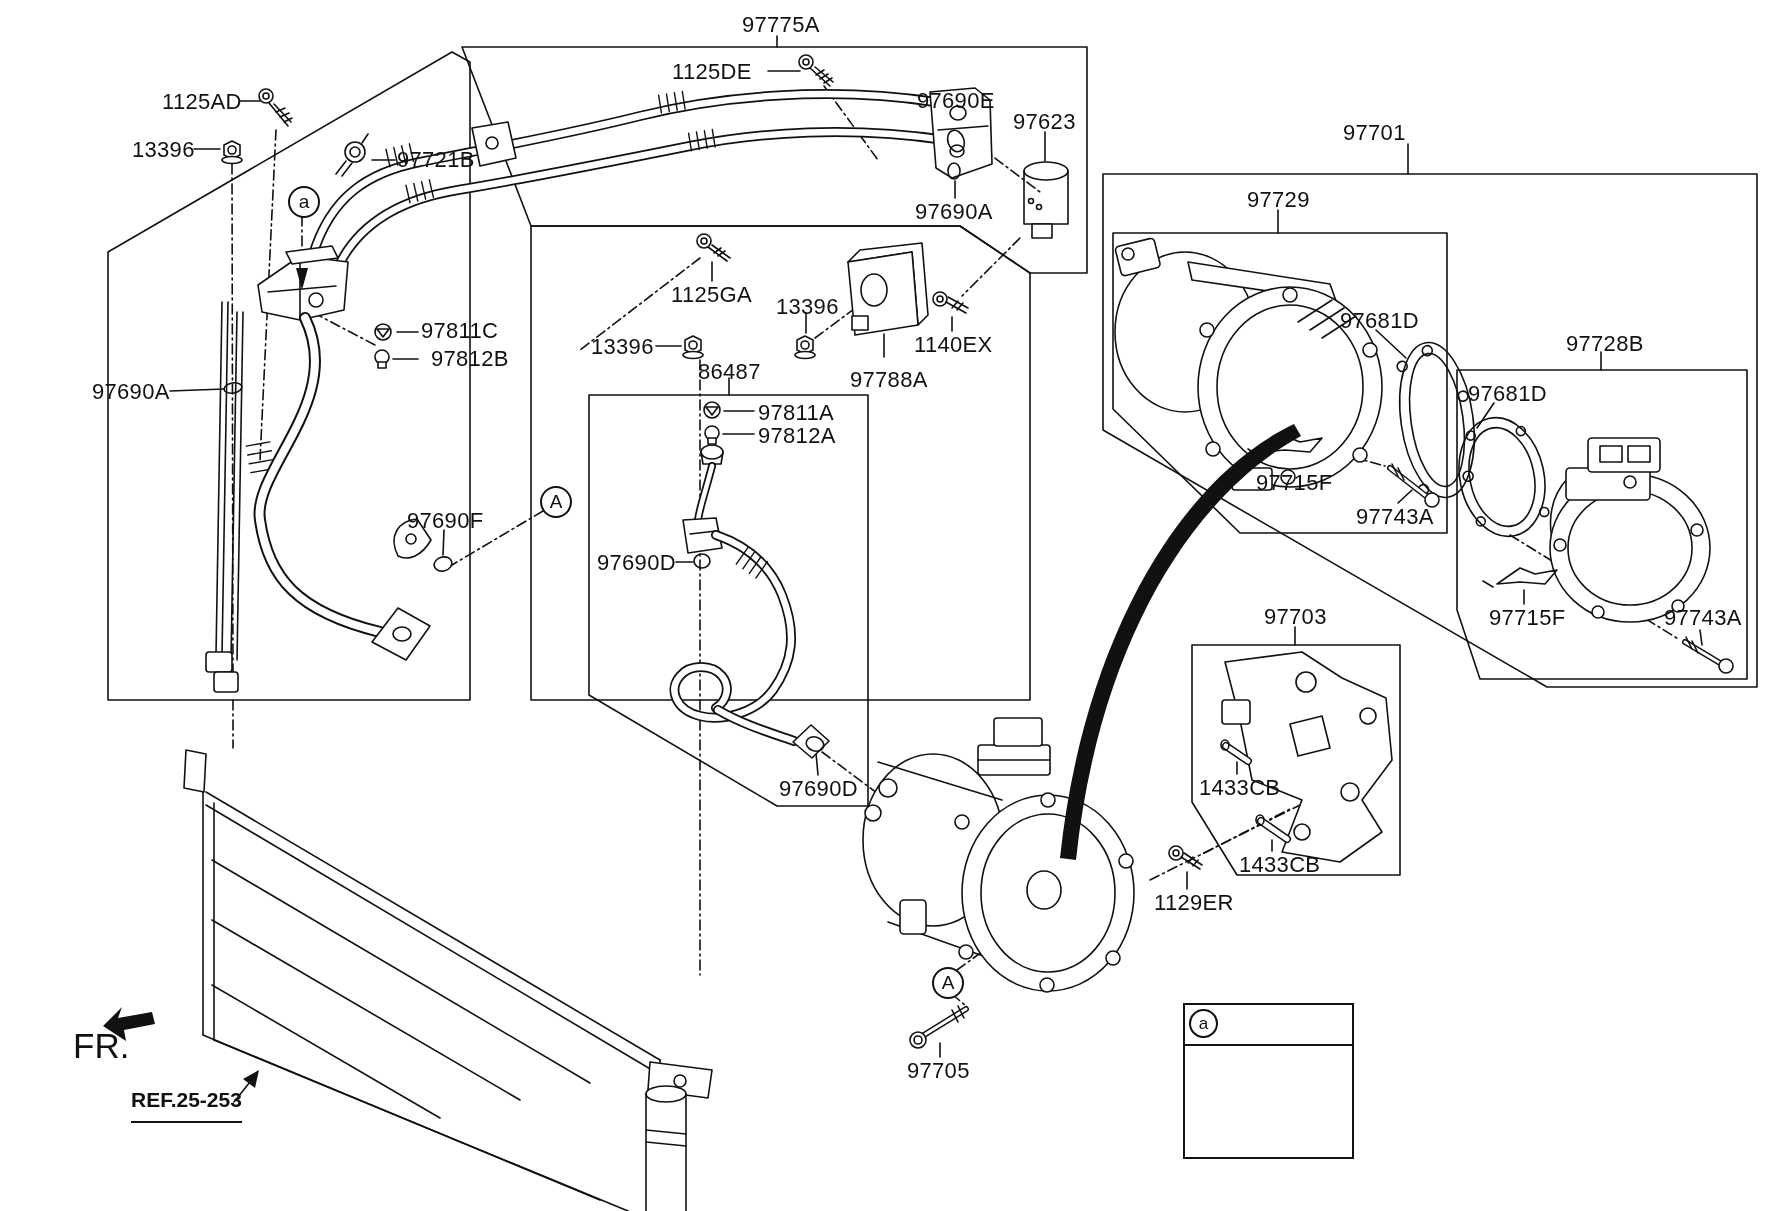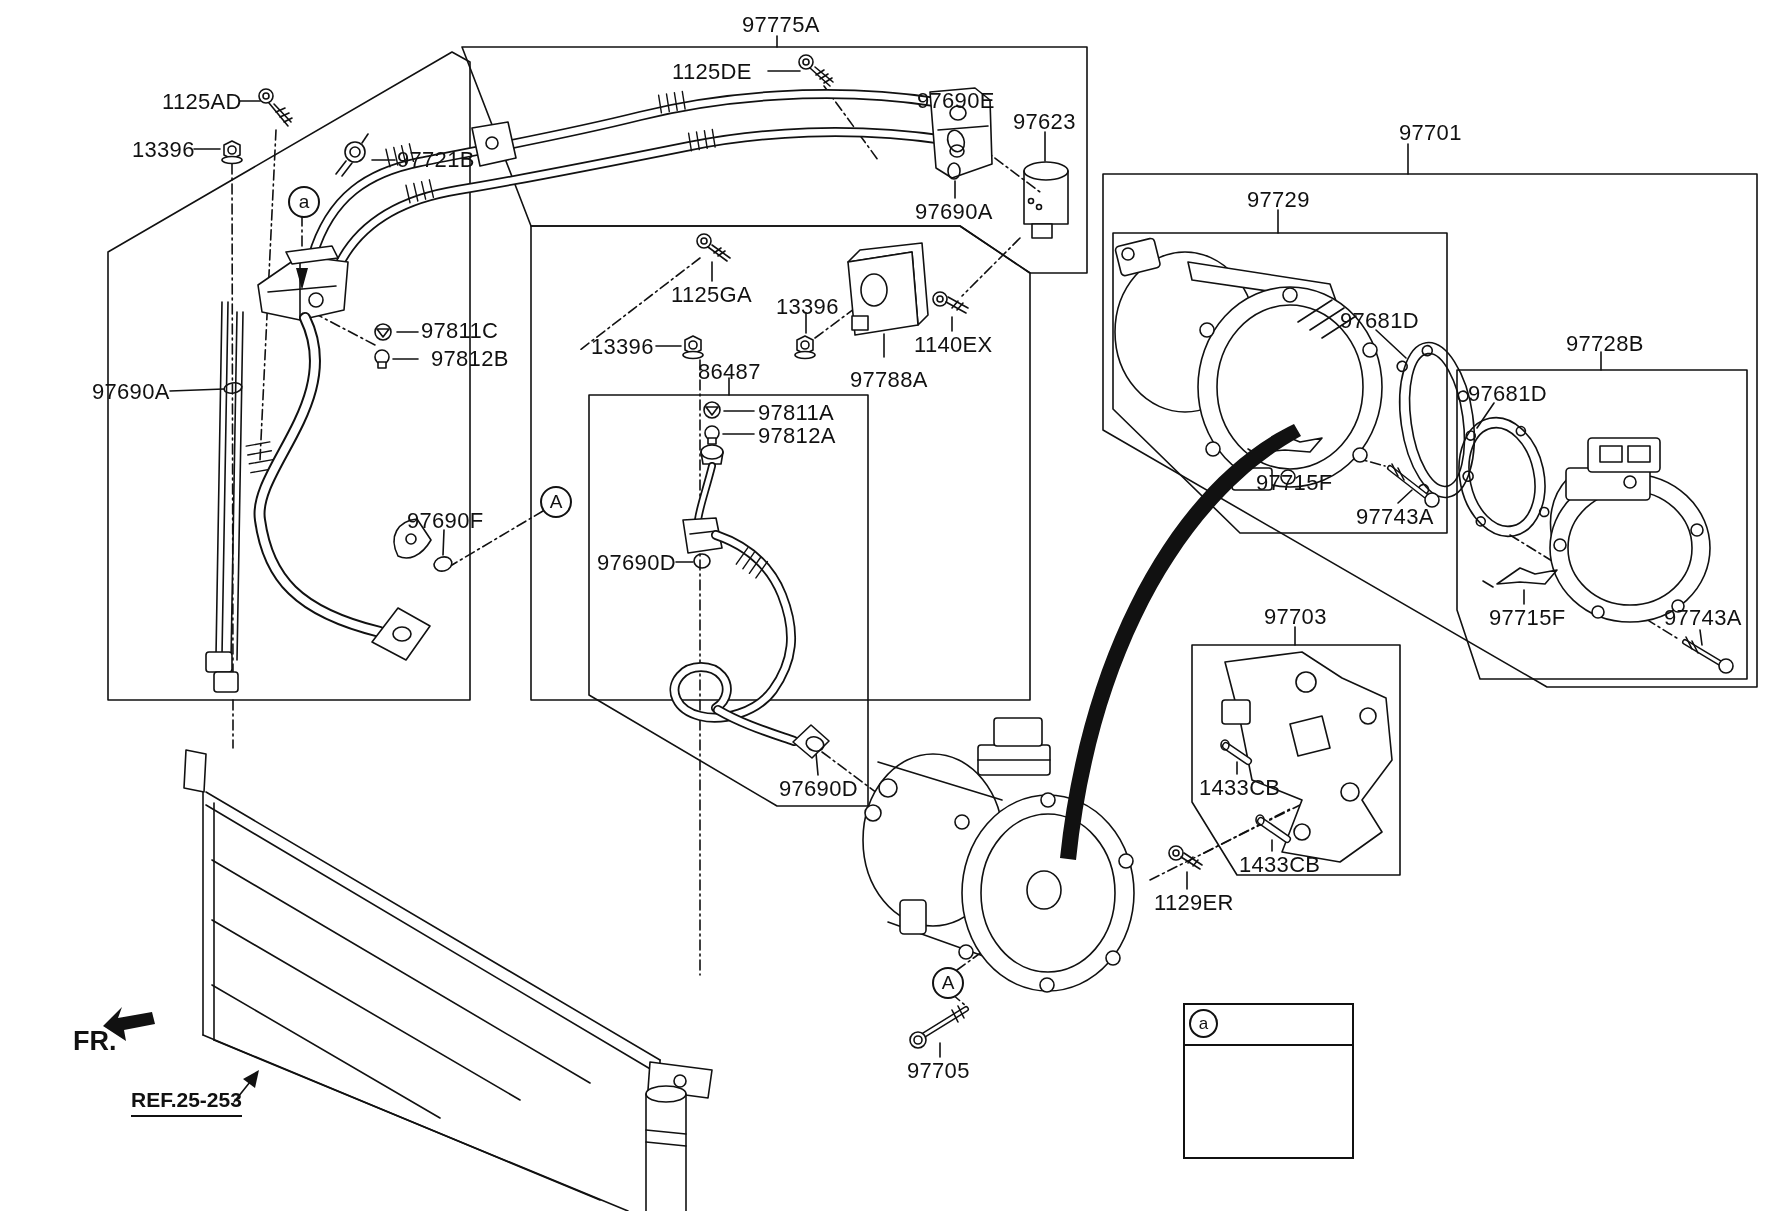--- a/index.html
+++ b/index.html
@@ -4,23 +4,23 @@
 <style>
   html,body{margin:0;padding:0;background:#fff;}
   #stage{position:relative;width:1772px;height:1211px;background:#fff;overflow:hidden;
          font-family:"Liberation Sans",sans-serif;color:#111;}
   #art{position:absolute;left:0;top:0;}
   .lbl{position:absolute;font-size:22px;line-height:24px;white-space:nowrap;color:#111;
        letter-spacing:.3px;cursor:default;}
   .co{position:absolute;width:28px;height:28px;border:2px solid #111;border-radius:50%;
       display:flex;align-items:center;justify-content:center;font-size:19px;background:#fff;}
   .co.small{width:25px;height:25px;font-size:17px;}
-  .fr{position:absolute;font-size:27px;font-weight:bold;}
+  .fr{position:absolute;font-size:35px;font-weight:normal;}
   .ref{position:absolute;font-size:21px;font-weight:bold;border-bottom:2px solid #111;
-       padding-bottom:3px;}
+       padding-bottom:9px;}
   .legendbox{position:absolute;left:1183px;top:1003px;width:167px;height:152px;
        border:2px solid #111;background:#fff;}
   .legendbox .divider{position:absolute;left:0;top:39px;width:100%;height:0;
        border-top:2px solid #111;}
 </style>
 </head>
 <body>
 
 <div id="stage">
 
@@ -500,21 +500,21 @@
     <polygon points="243,1079 259,1070 255,1088"></polygon>
   </g>
   <line x1="234" y1="1102" x2="250" y2="1082"></line>
 </svg>
 
   <div class="lbl" style="left:742px;top:13px">97775A</div>
   <div class="lbl" style="left:672px;top:60px">1125DE</div>
   <div class="lbl" style="left:917px;top:89px">97690E</div>
   <div class="lbl" style="left:1013px;top:110px">97623</div>
   <div class="lbl" style="left:915px;top:200px">97690A</div>
-  <div class="lbl" style="left:1399px;top:121px">97701</div>
+  <div class="lbl" style="left:1343px;top:121px">97701</div>
   <div class="lbl" style="left:1247px;top:188px">97729</div>
   <div class="lbl" style="left:162px;top:90px">1125AD</div>
   <div class="lbl" style="left:132px;top:138px">13396</div>
   <div class="lbl" style="left:397px;top:148px">97721B</div>
   <div class="lbl" style="left:421px;top:319px">97811C</div>
   <div class="lbl" style="left:431px;top:347px">97812B</div>
   <div class="lbl" style="left:92px;top:380px">97690A</div>
   <div class="lbl" style="left:671px;top:283px">1125GA</div>
   <div class="lbl" style="left:591px;top:335px">13396</div>
   <div class="lbl" style="left:776px;top:295px">13396</div>

